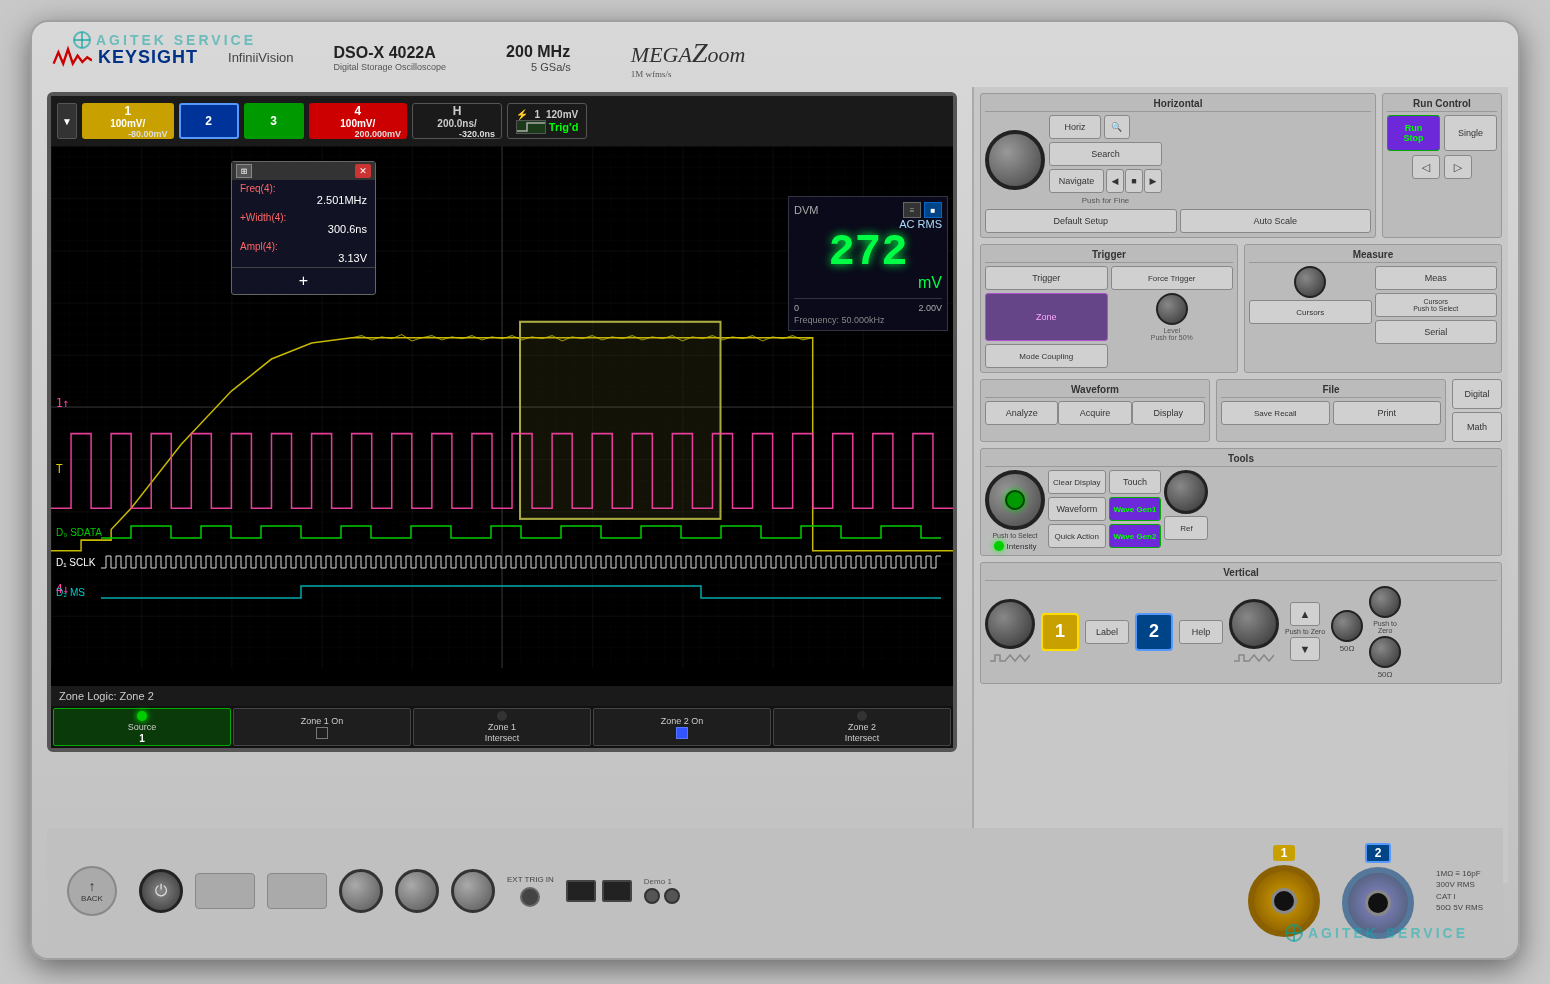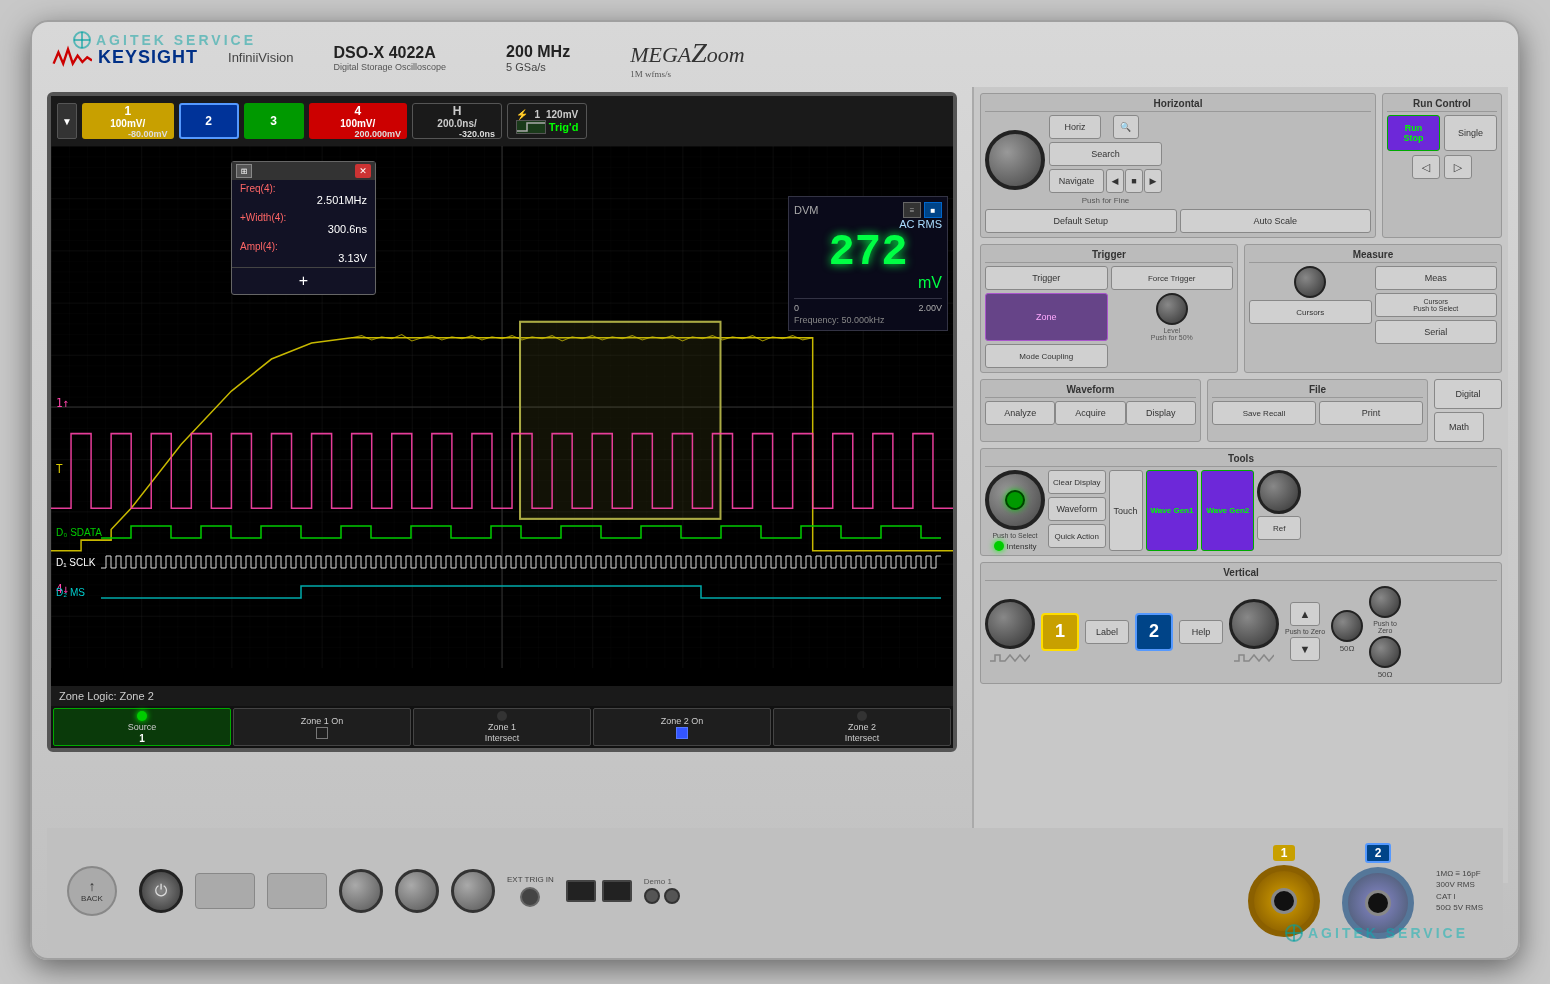--- a/index.html
+++ b/index.html
@@ -466,21 +466,21 @@
     </div>
     <div style="display:flex;flex-direction:column;margin-left:10px;">
       <span style="font-size:13px;color:#444;">InfiniiVision</span>
     </div>
     <div style="display:flex;flex-direction:column;margin-left:20px;">
       <span style="font-size:16px;font-weight:bold;color:#222;">DSO-X 4022A</span>
       <span style="font-size:9px;color:#555;">Digital Storage Oscilloscope</span>
     </div>
     <div style="display:flex;flex-direction:column;margin-left:40px;">
       <span style="font-size:16px;font-weight:bold;color:#222;">200 MHz</span>
-      <span style="font-size:11px;color:#444;">5 GSa/s</span>
+      <span style="font-size:11px;color:#444;margin-left:25px;">5 GSa/s</span>
     </div>
     <div style="margin-left:40px;font-size:22px;font-style:italic;color:#333;font-family:'Times New Roman',serif;">
       MEGA<span style="font-size:28px;">Z</span>oom
       <div style="font-size:9px;font-style:normal;color:#555;">1M wfms/s</div>
     </div>
   </div>
 
   <div class="screen-area">
 
     <div class="channel-bar">
@@ -667,21 +667,21 @@
 
   <div class="right-full">
 
     <div class="rp-top-row">
 
       <div class="rp-section" style="flex:1;">
         <div class="rp-section-title">Horizontal</div>
         <div style="display:flex;gap:4px;align-items:center;">
           <div class="rp-knob-lg"></div>
           <div style="display:flex;flex-direction:column;gap:3px;">
-            <div style="display:flex;gap:12px;">
+            <div style="display:flex;gap:3px;">
               <div class="rp-btn" style="width:52px;">Horiz</div>
               <div class="rp-btn" style="width:26px;">🔍</div>
             </div>
             <div class="rp-btn">Search</div>
             <div style="display:flex;gap:2px;">
               <div class="rp-btn" style="width:55px;">Navigate</div>
 
               <div style="display:flex;gap:1px;">
                 <div class="rp-btn" style="width:18px;font-size:9px;">◀</div>
                 <div class="rp-btn" style="width:18px;font-size:9px;">■</div>
@@ -757,21 +757,21 @@
 
       <div class="rp-section" style="flex:1;">
         <div class="rp-section-title">File</div>
         <div style="display:grid;grid-template-columns:1fr 1fr;gap:3px;">
           <div class="rp-btn" style="font-size:8px;">Save Recall</div>
           <div class="rp-btn">Print</div>
         </div>
       </div>
 
       <div style="display:flex;flex-direction:column;gap:3px;">
-        <div class="rp-btn" style="width:68px;min-height:30px;">Digital</div>
+        <div class="rp-btn" style="width:50px;min-height:30px;">Digital</div>
         <div class="rp-btn" style="width:50px;min-height:30px;">Math</div>
       </div>
     </div>
 
     <div style="display:flex;gap:6px;margin-bottom:6px;">
       <div class="rp-section" style="flex:1;">
         <div class="rp-section-title">Tools</div>
         <div style="display:flex;gap:3px;flex-wrap:wrap;">
 
           <div style="display:flex;flex-direction:column;align-items:center;gap:2px;">
@@ -784,21 +784,21 @@
             <div style="display:flex;align-items:center;gap:3px;">
               <div class="led-green"></div>
               <span style="font-size:8px;color:#333;">Intensity</span>
             </div>
           </div>
           <div style="display:flex;flex-direction:column;gap:3px;">
             <div class="rp-btn" style="font-size:8px;">Clear Display</div>
             <div class="rp-btn">Waveform</div>
             <div class="rp-btn" style="font-size:8px;">Quick Action</div>
           </div>
-          <div style="display:flex;flex-direction:row;gap:3px;">
+          <div style="display:flex;flex-direction:column;gap:3px;">
             <div class="rp-btn">Touch</div>
             <div class="rp-btn rp-btn-green" style="font-size:8px;">Wave Gen1</div>
             <div class="rp-btn rp-btn-green" style="font-size:8px;">Wave Gen2</div>
           </div>
 
           <div style="display:flex;flex-direction:column;align-items:center;gap:2px;">
             <div class="rp-knob" style="width:44px;height:44px;"></div>
             <div class="rp-btn" style="width:44px;font-size:8px;">Ref</div>
           </div>
         </div>

